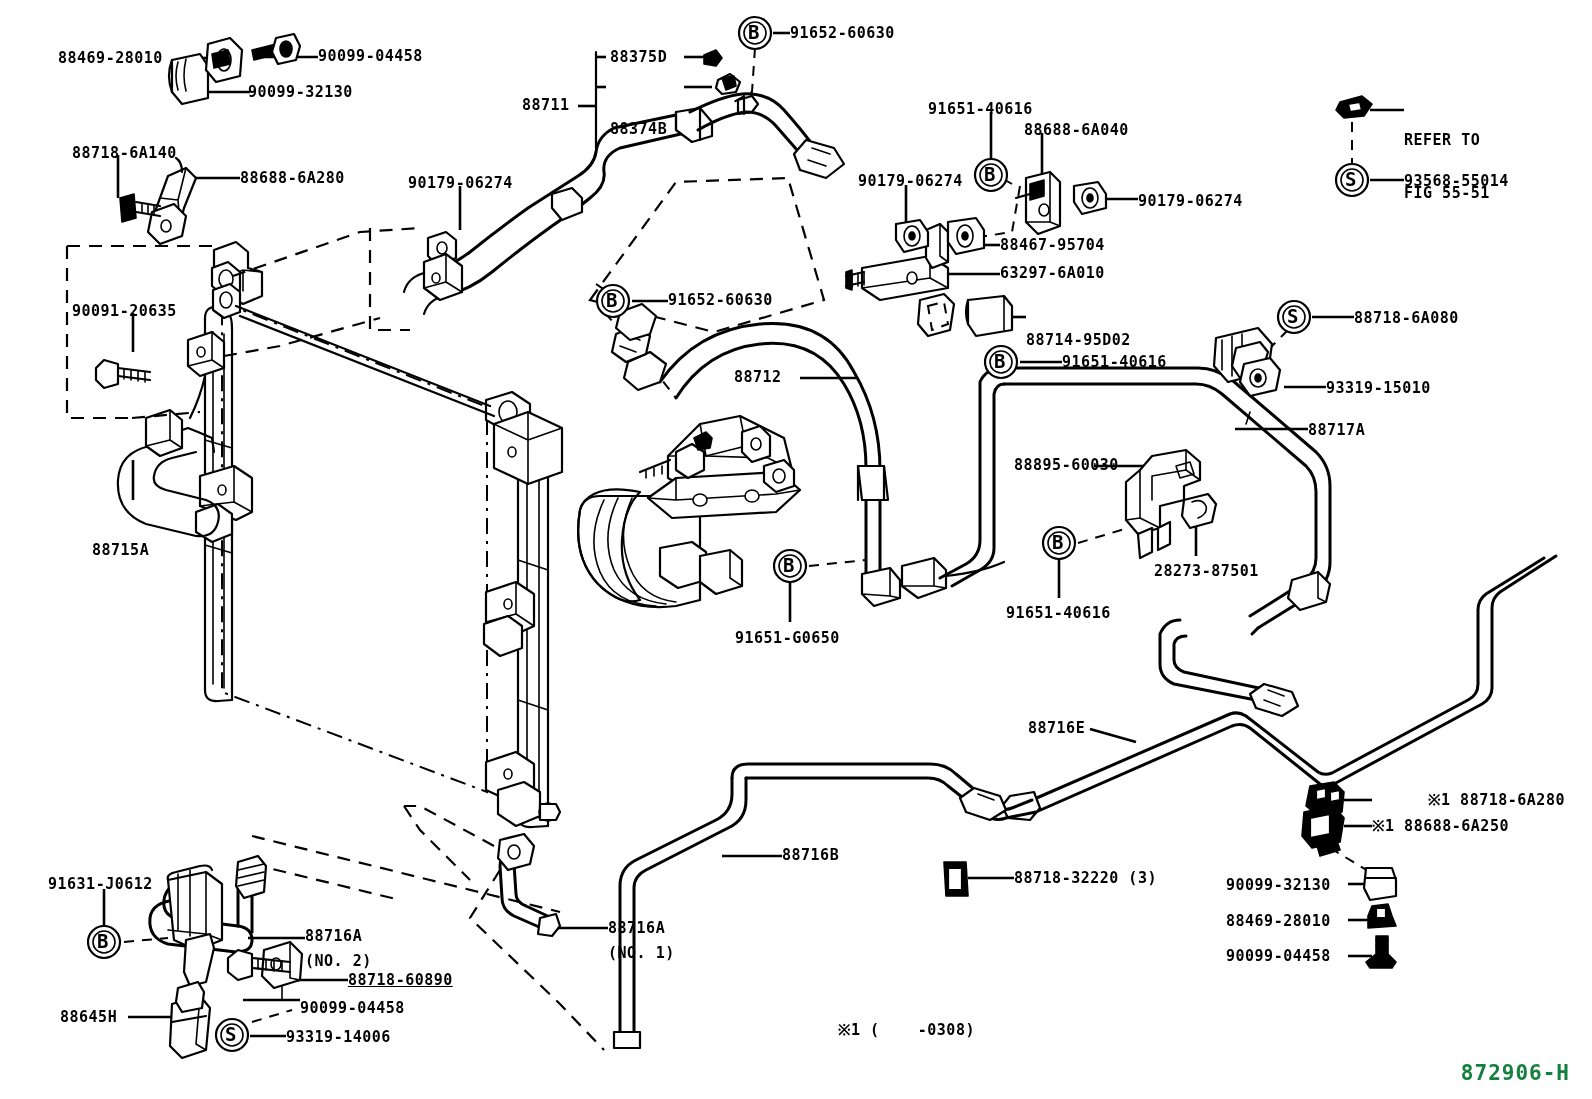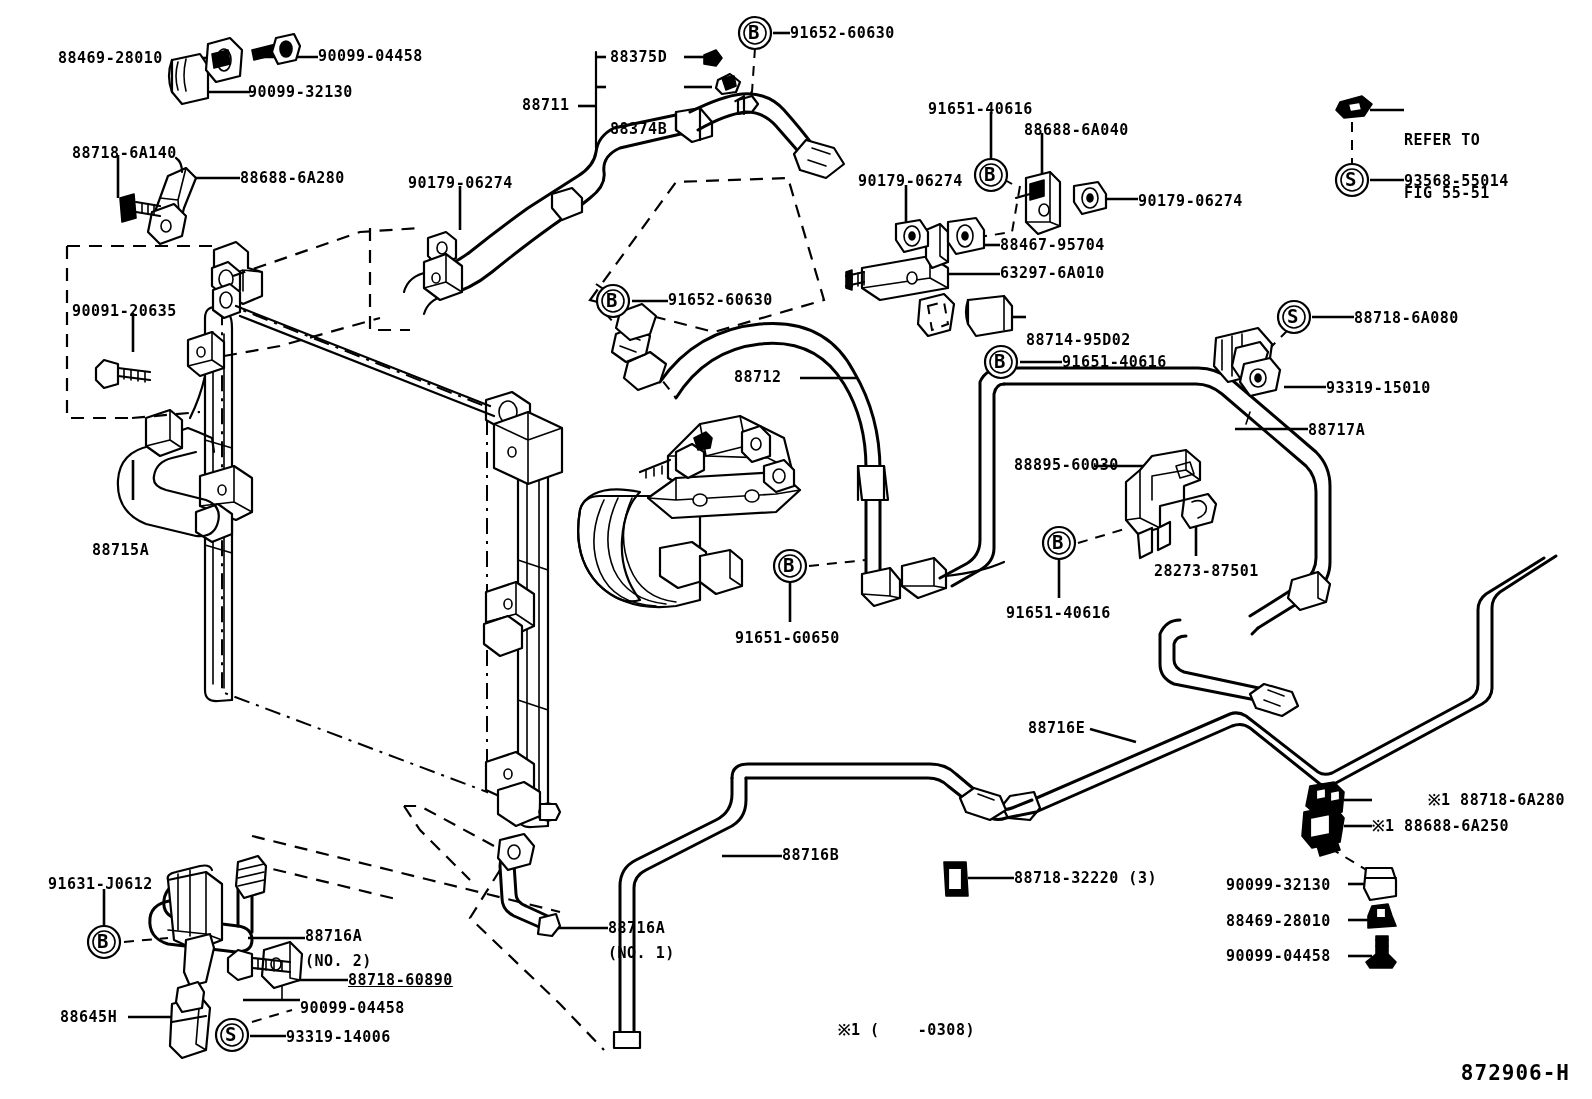--- a/index.html
+++ b/index.html
@@ -32,21 +32,21 @@
     line-height: 1.15;
   }
   .lbl.two { line-height: 1.18; }
   .diagid {
     position: absolute;
     right: 22px;
     bottom: 14px;
     font-family: "DejaVu Sans Mono", "Liberation Mono", monospace;
     font-size: 21px;
     font-weight: 700;
-    color: #000000;
+    color: #15803d;
     letter-spacing: 1px;
   }
 </style>
 </head>
 <body>
 
 <div id="page">
 
   <svg id="artwork" viewBox="0 0 1592 1099" xmlns="http://www.w3.org/2000/svg">
     <defs>

